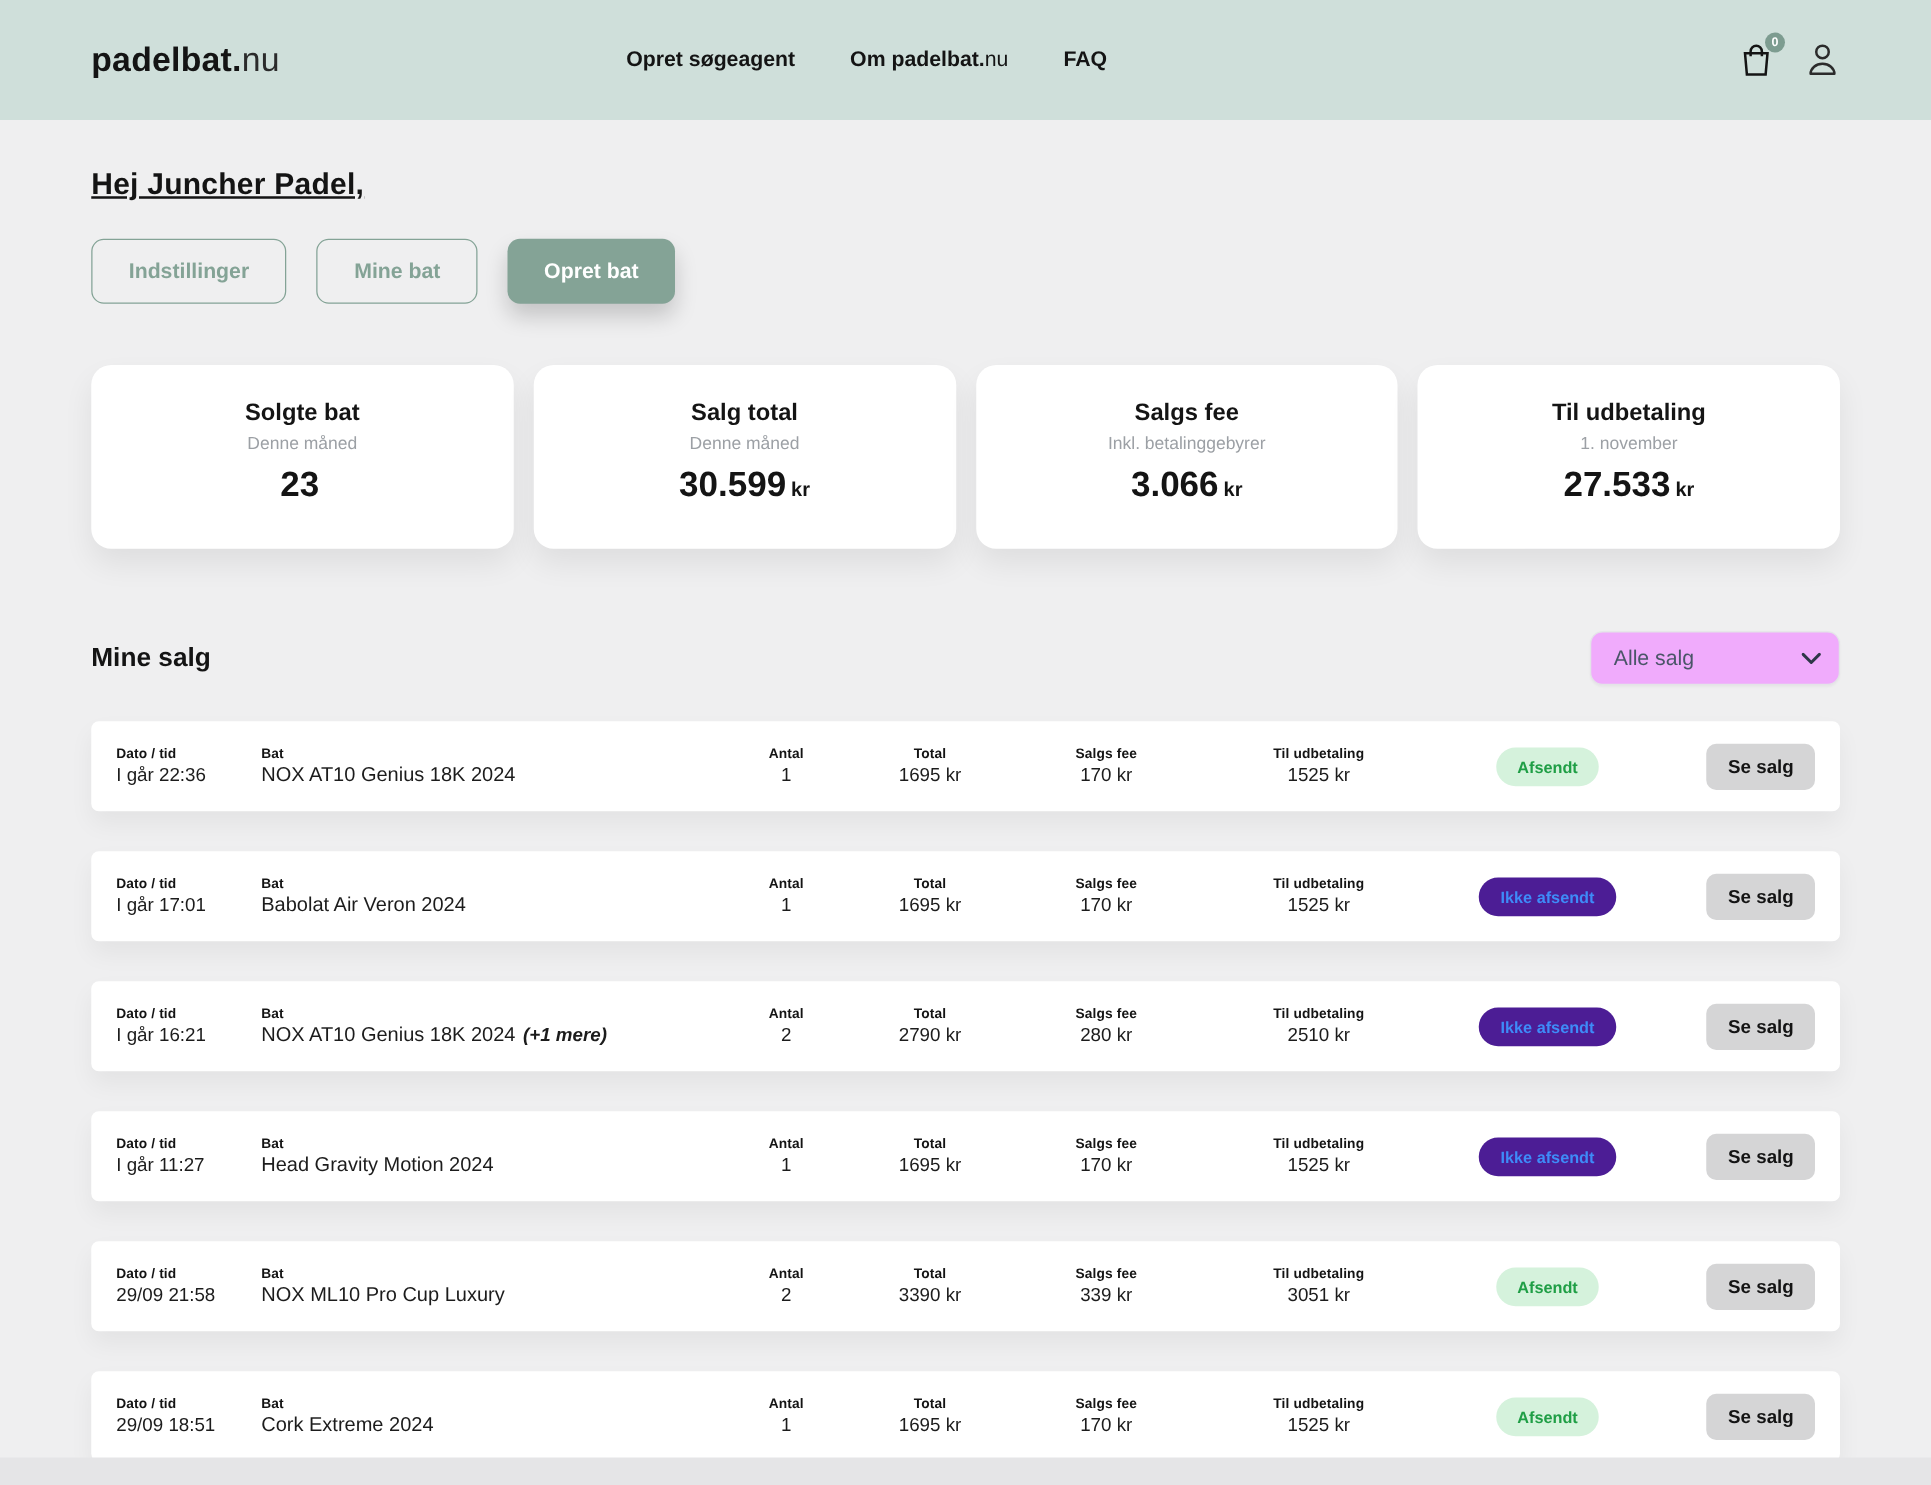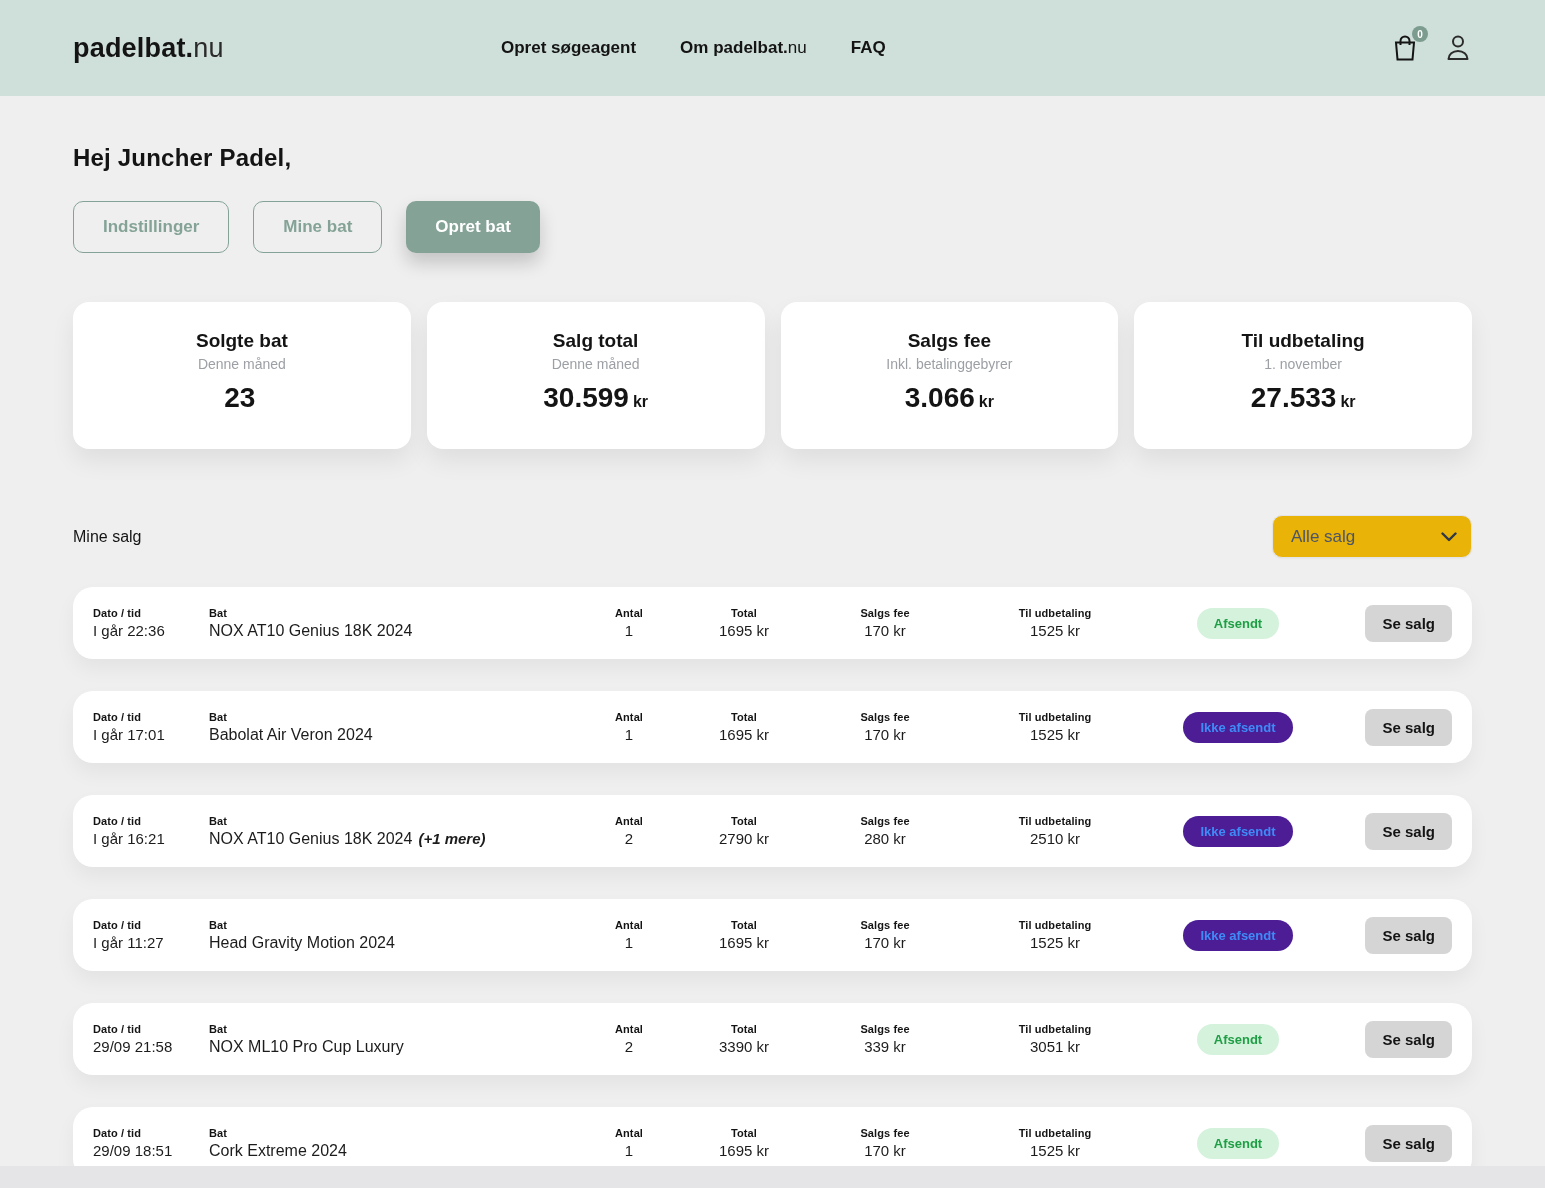--- a/index.html
+++ b/index.html
@@ -51,24 +51,25 @@
     border-radius: 50%;
     display: flex;
     align-items: center;
     justify-content: center;
   }
 
   
   .container { padding: 0 73px; }
 
   .greeting {
-    margin-top: 48px;
+    margin-top: 38px;
     font-size: 24px;
     font-weight: 800;
     letter-spacing: .2px;
+    text-decoration: underline;
   }
 
   .action-row { display: flex; gap: 24px; margin-top: 29px; }
   .pill-btn {
     height: 52px;
     padding: 0 29px;
     border-radius: 10px;
     font-family: "Liberation Sans", sans-serif;
     font-size: 17px;
     font-weight: 700;
@@ -105,42 +106,42 @@
   .stat-value { font-size: 28px; font-weight: 800; margin-top: 10px; }
   .stat-unit { font-size: 16px; font-weight: 800; margin-left: 4px; }
 
   
   .sales-head {
     display: flex;
     align-items: center;
     justify-content: space-between;
     margin-top: 66px;
   }
-  .sales-title { font-size: 16px; font-weight: 400; }
+  .sales-title { font-size: 21px; font-weight: 700; }
   .filter-select {
     width: 200px;
     height: 43px;
-    background: #eab308;
+    background: #f0abfc;
     border: 1px solid #e3e4e8;
     border-radius: 10px;
     display: flex;
     align-items: center;
     justify-content: space-between;
     padding: 0 14px 0 18px;
     font-size: 17px;
     color: #4a5568;
     cursor: pointer;
     box-shadow: 0 1px 2px rgba(0,0,0,0.04);
   }
   .filter-select svg { display: block; }
 
   .sales-rows { margin-top: 29px; }
   .sale-row {
     background: #ffffff;
-    border-radius: 20px;
+    border-radius: 6px;
     height: 72px;
     box-shadow: 0 10px 20px rgba(0,0,0,0.05);
     display: flex;
     align-items: center;
     padding: 12px 20px;
     margin-bottom: 32px;
   }
   .cell { display: flex; flex-direction: column; gap: 3px; }
   .cell-label { font-size: 11px; font-weight: 800; letter-spacing: .1px; }
   .cell-value { font-size: 15px; color: #1c1c1c; }

